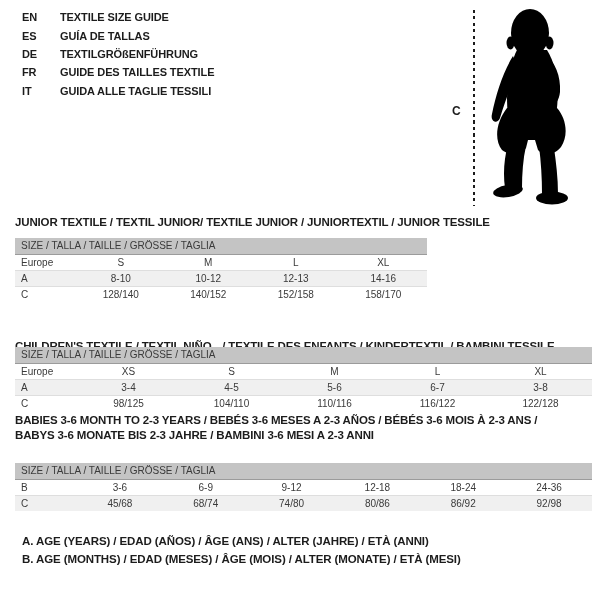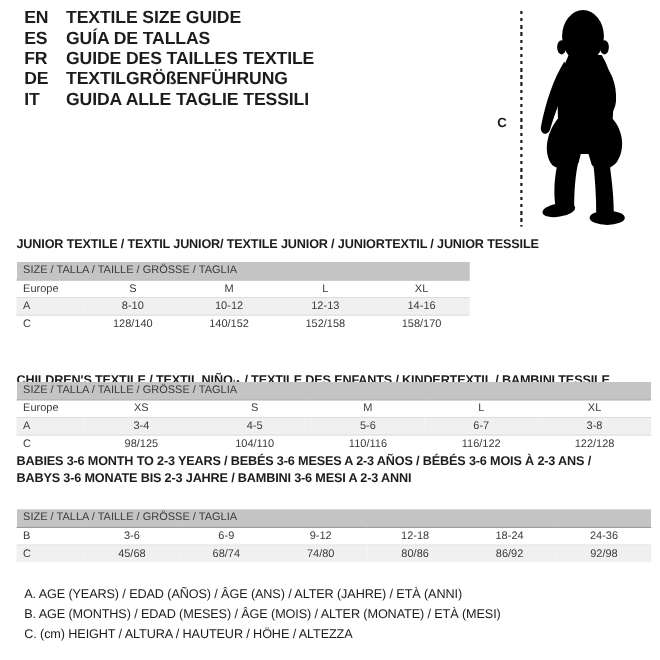--- a/index.html
+++ b/index.html
@@ -10,21 +10,21 @@
     position: relative;
     overflow: hidden;
     color: #1c1c1c;
   }
   .page { position: absolute; inset: 0; }
 
   
   .langs { position: absolute; left: 22px; top: 8px; }
   .lang-row { display: flex; height: 18.4px; align-items: center; }
   .lang-code, .lang-label {
-    font-weight: bold; font-size: 16px; letter-spacing: -0.1px;
+    font-weight: bold; font-size: 11px; letter-spacing: -0.1px;
     color: var(--text_dark, #1c1c1c); white-space: nowrap;
   }
   .lang-code { width: 38px; }
 
   
   .measure-line {
     position: absolute; left: 473px; top: 10px; width: 2px; height: 196px;
     background: repeating-linear-gradient(to bottom, var(--text_dark, #3a3a3a) 0 3px, transparent 3px 6.5px);
   }
   .measure-label {
@@ -61,45 +61,45 @@
     color: var(--text_body, #3f3f3f); white-space: nowrap; overflow: hidden;
   }
   .size-table tbody td { height: 15px; padding: 0; text-align: center; }
   .size-table tbody tr + tr td { border-top: 1px solid var(--row_line, #dedede); }
   .size-table tbody tr:nth-child(even) td { background: var(--stripe_bg, #f0f0f0); }
   .size-table tbody td.row-label { text-align: left; padding-left: 6px; margin-left: 17px; }
 
   
   .footer { position: absolute; left: 22px; top: 532px; }
   .footer-line {
-    font-weight: normal; font-size: 11.5px; letter-spacing: -0.1px;
+    font-weight: bold; font-size: 11.5px; letter-spacing: -0.1px;
     line-height: 18px; color: var(--text_dark, #1c1c1c); white-space: nowrap;
   }
 </style>
 </head>
 <body>
 
 <div class="page">
 
   <div class="langs">
     <div class="lang-row">
       <span class="lang-code">EN</span>
       <span class="lang-label">TEXTILE SIZE GUIDE</span>
     </div>
     <div class="lang-row">
       <span class="lang-code">ES</span>
       <span class="lang-label">GUÍA DE TALLAS</span>
     </div>
     <div class="lang-row">
+      <span class="lang-code">DE</span>
+      <span class="lang-label">TEXTILGRÖßENFÜHRUNG</span>
+    </div>
+    <div class="lang-row">
       <span class="lang-code">FR</span>
       <span class="lang-label">GUIDE DES TAILLES TEXTILE</span>
-    </div>
-    <div class="lang-row">
-      <span class="lang-code">DE</span>
-      <span class="lang-label">TEXTILGRÖßENFÜHRUNG</span>
     </div>
     <div class="lang-row">
       <span class="lang-code">IT</span>
       <span class="lang-label">GUIDA ALLE TAGLIE TESSILI</span>
     </div>
   </div>
 
   <div class="measure-line"></div>
   <span class="measure-label">C</span>
   <svg class="baby" viewBox="0 0 117 203" xmlns="http://www.w3.org/2000/svg" aria-hidden="true">
@@ -237,16 +237,15 @@
         <td>80/86</td>
         <td>86/92</td>
         <td>92/98</td>
       </tr>
     </tbody>
   </table>
 
   <div class="footer">
     <div class="footer-line">A. AGE (YEARS) / EDAD (AÑOS) / ÂGE (ANS) / ALTER (JAHRE) / ETÀ (ANNI)</div>
     <div class="footer-line">B. AGE (MONTHS) / EDAD (MESES) / ÂGE (MOIS) / ALTER (MONATE) / ETÀ (MESI)</div>
-    <div class="footer-line">C. (cm) HEIGHT / ALTURA / HAUTEUR / HÖHE / ALTEZZA</div>
   </div>
 
 </div>
 
 </body></html>

